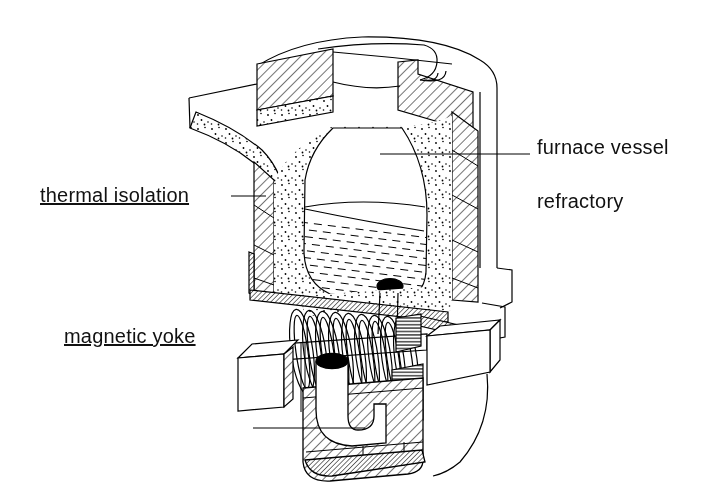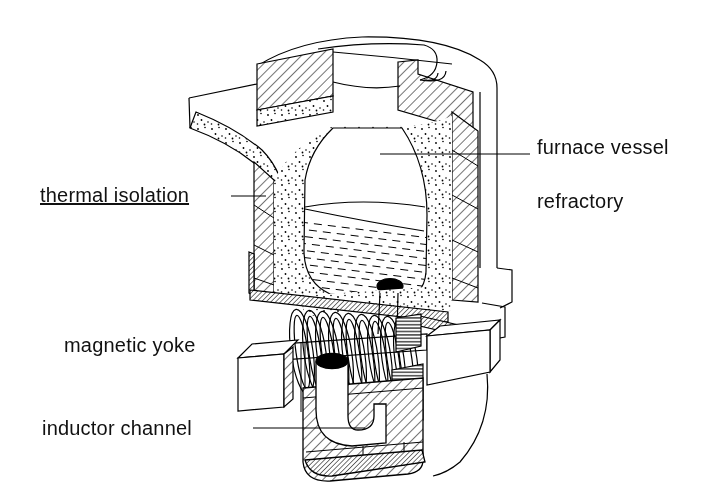--- a/index.html
+++ b/index.html
@@ -178,18 +178,17 @@
 
       <g stroke-width="1">
         <path d="M231,196 L266,196"></path>
         <path d="M380,154 L530,154"></path>
         <path d="M253,428 L365,428"></path>
       </g>
     </g>
   </svg>
 
   <div class="diagram-label" style="left:40px;top:185px;text-decoration:underline;">thermal isolation</div>
-  <div class="diagram-label" style="left:64px;top:335px;">magnetic yoke</div>
-  <div class="diagram-label" style="left:42px;top:418px;">inductor channel</div>
+  <div class="diagram-label" style="left:64px;top:326px;text-decoration:underline;">magnetic yoke</div>
   <div class="diagram-label" style="left:537px;top:137px;">furnace vessel</div>
   <div class="diagram-label" style="left:537px;top:191px;text-align:center;">refractory</div>
 
 </div>
 
 </body></html>

